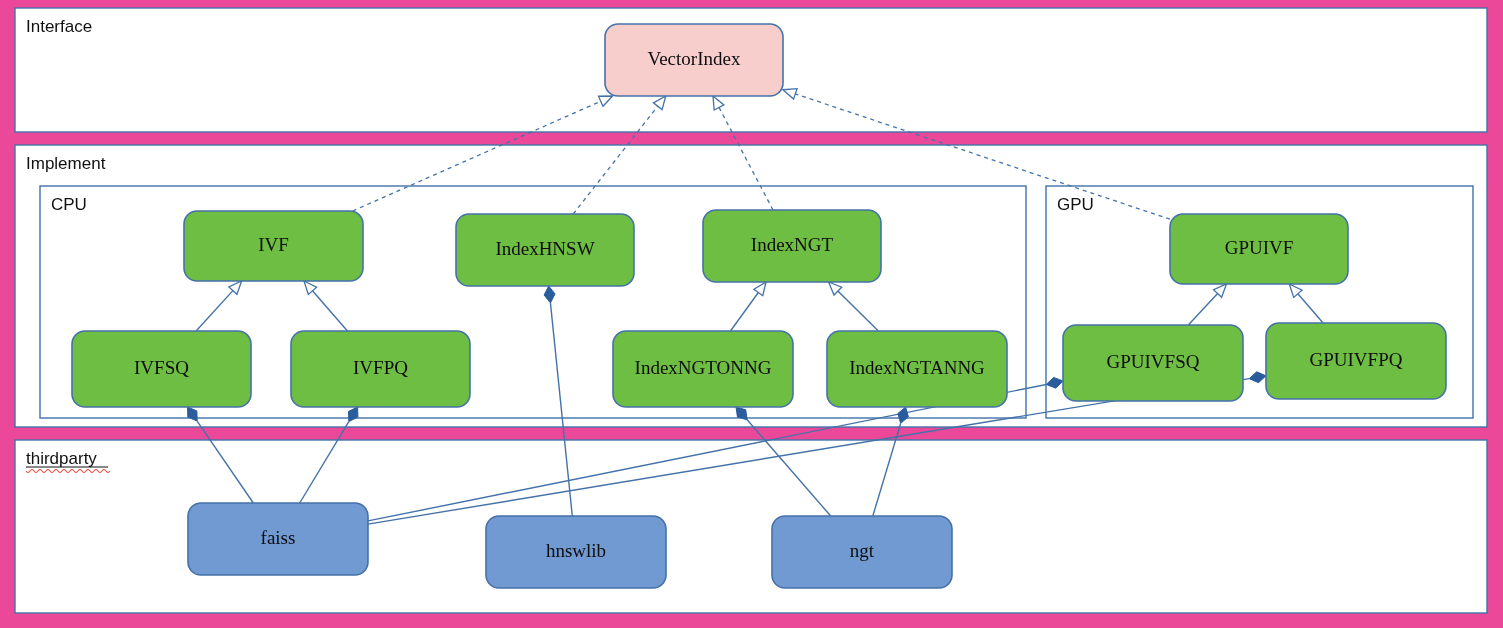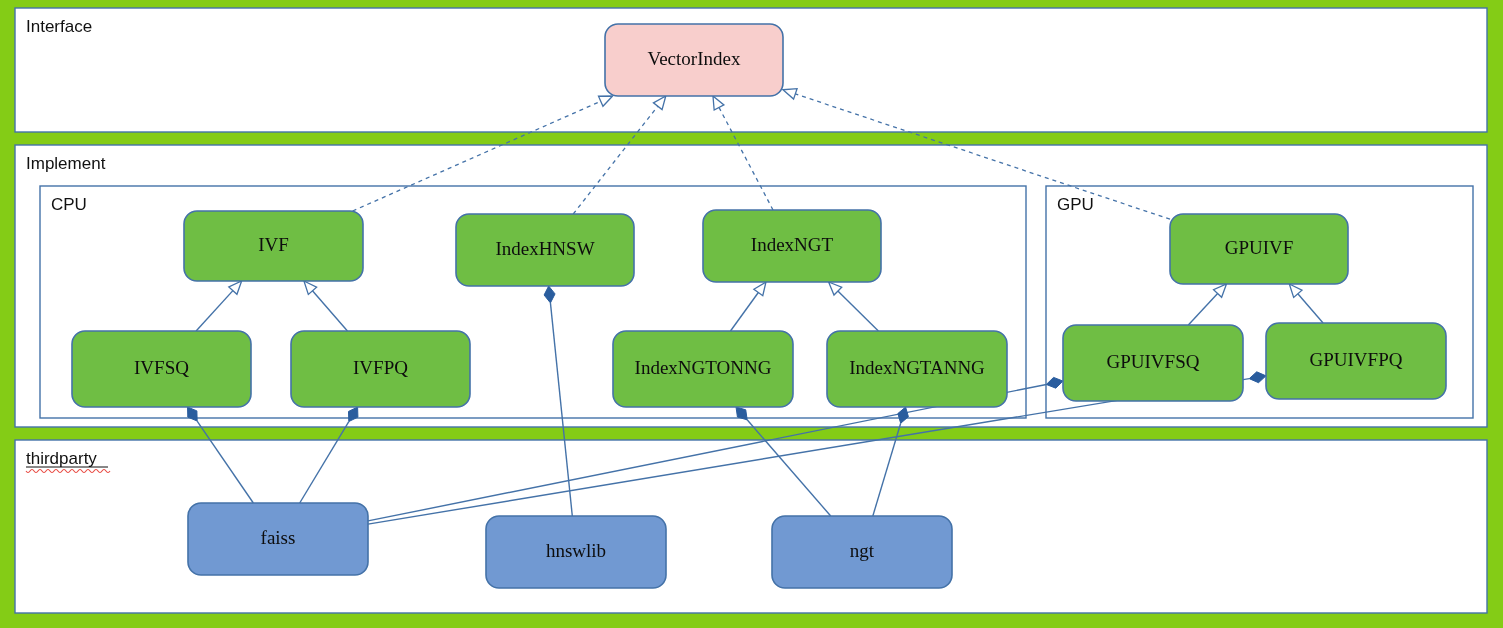--- a/index.html
+++ b/index.html
@@ -4,21 +4,21 @@
 <style>
   html, body {
     margin: 0;
     padding: 0;
     background: #ffffff;
   }
   #stage {
     position: relative;
     width: 1503px;
     height: 628px;
-    background: #84cc16;
+    background: #ec4899;
     overflow: hidden;
     font-family: "Liberation Sans", sans-serif;
   }
   svg#diagram {
     position: absolute;
     left: 0;
     top: 0;
     width: 1503px;
     height: 628px;
   }

